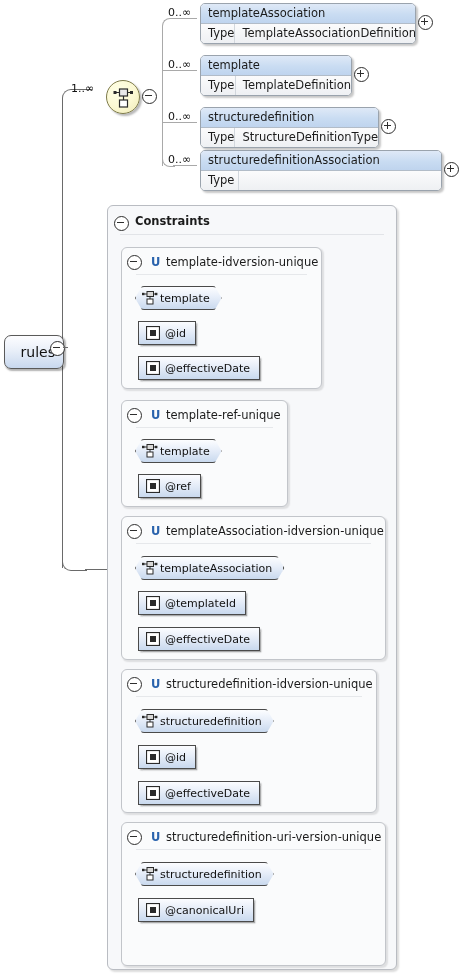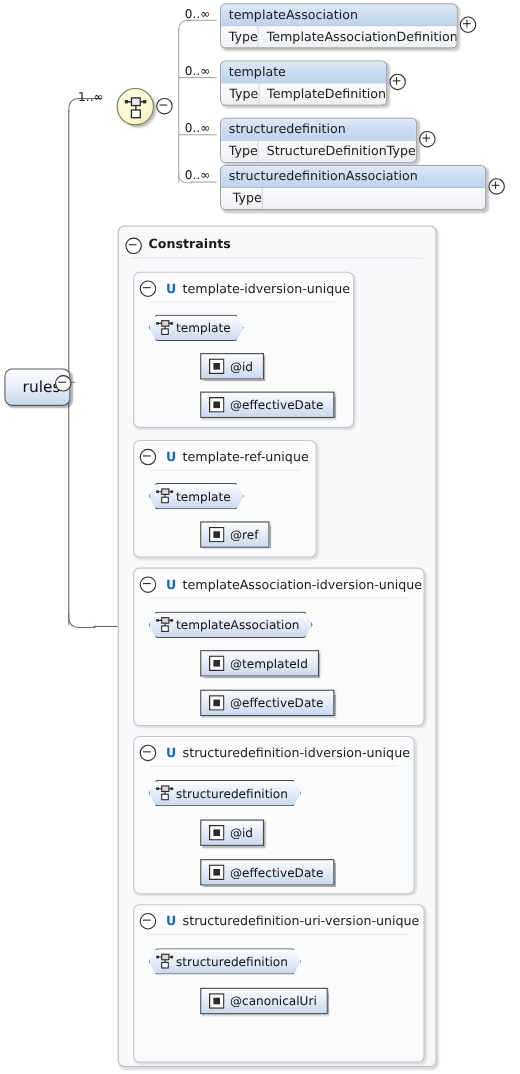--- a/index.html
+++ b/index.html
@@ -40,21 +40,21 @@
     border-bottom:1px solid #b2bcc8;
     white-space:nowrap;
   }
   .ebox .erow{
     height:19px;line-height:19px;
     display:flex;font-size:11.5px;color:#1b1b1b;
     background:linear-gradient(to bottom,#fbfbfc 0%,#eef0f3 100%);
   }
   .ebox .elabel{
     width:38px;padding-left:7px;box-sizing:border-box;
-    border-right:1px solid #d2d7dd;white-space:nowrap;text-align:right;
+    border-right:1px solid #d2d7dd;white-space:nowrap;
   }
   .ebox .etype{padding-left:7px;white-space:nowrap;}
 
   
   .card{position:absolute;font-size:11px;color:#111;white-space:nowrap;}
 
   
   .tog{
     position:absolute;width:13px;height:13px;border-radius:50%;
     border:1px solid #2e2e2e;background:#ffffff;
@@ -127,21 +127,20 @@
   
   .fieldbox{
     position:absolute;height:22px;
     border:1px solid #4a4a4a;
     background:linear-gradient(to bottom,#fbfcff 0%,#e6edf8 45%,#c9d9ee 100%);
     box-shadow:1.5px 1.5px 1.5px rgba(0,0,0,.32);
     display:flex;align-items:center;
     font-size:11px;color:#111;
     padding-left:26px;padding-right:9px;
     white-space:nowrap;
-    margin-left:44px;
   }
 
   
   .ico{position:absolute;}
 
   
   .vline{position:absolute;background:#6a6a6a;width:1px;}
   .hline{position:absolute;background:#a9a9a9;height:1px;}
   .elbow{position:absolute;border-color:#6a6a6a;border-style:solid;}
 </style>

